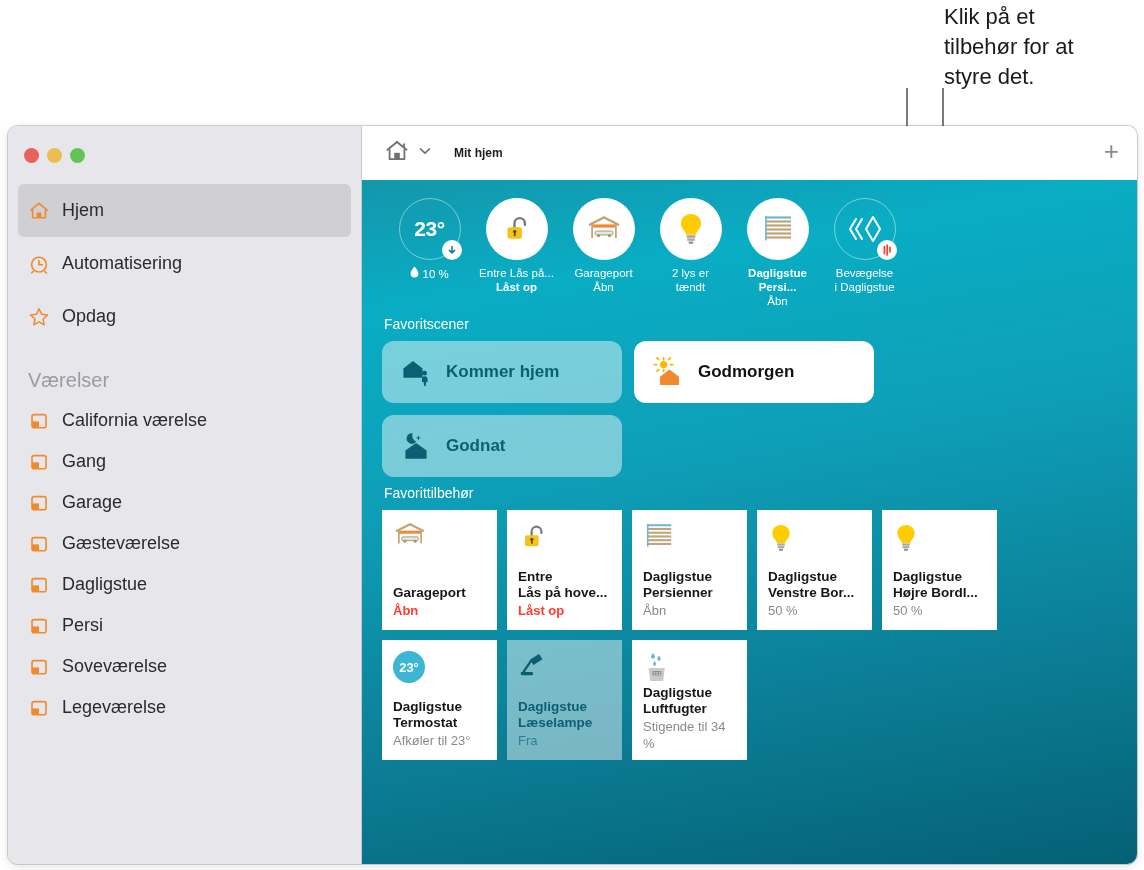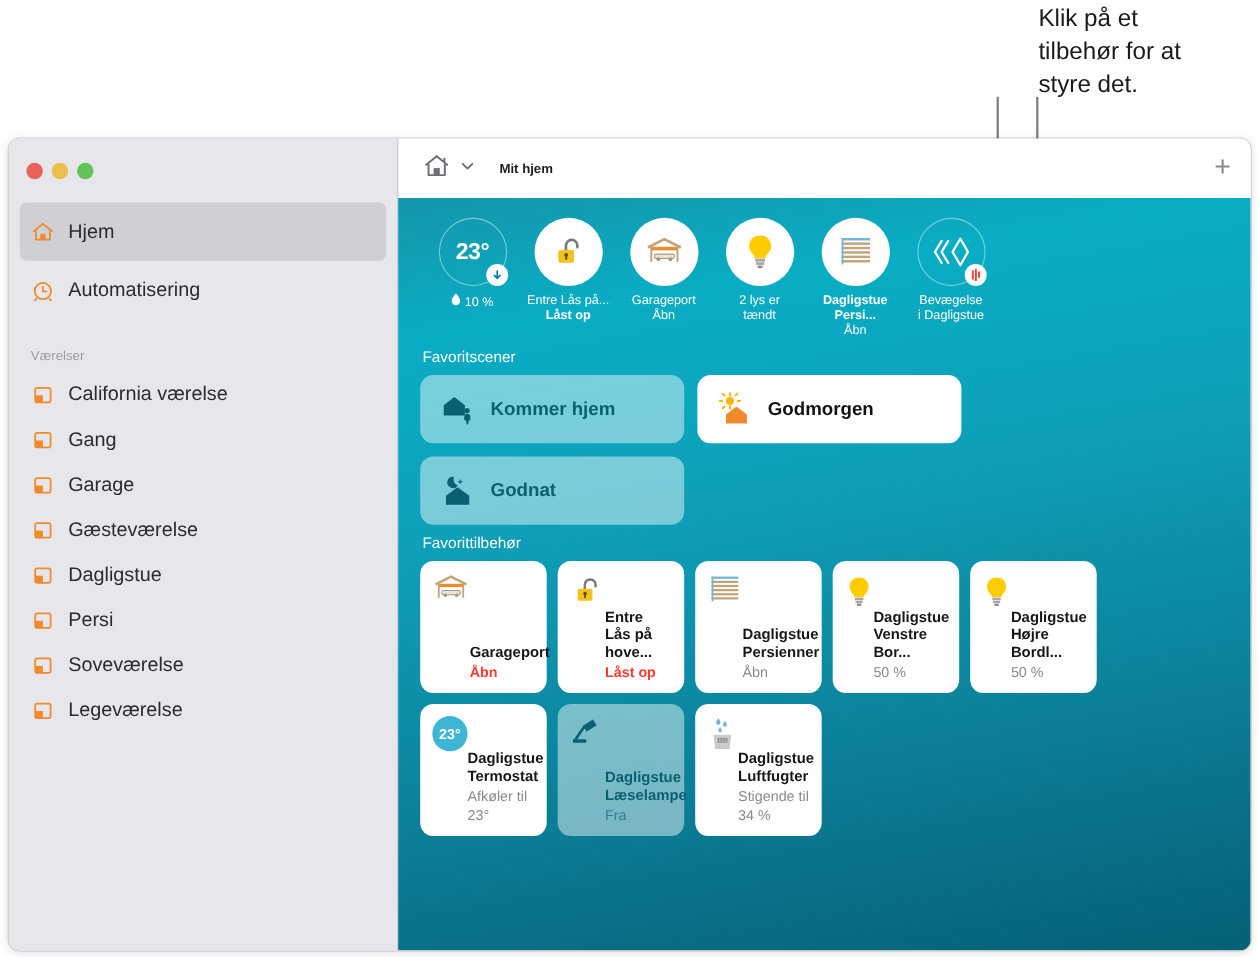--- a/index.html
+++ b/index.html
@@ -54,21 +54,21 @@
     display: flex; align-items: center; gap: 12px;
     height: 53px; padding: 0 10px; border-radius: 6px;
     font-size: 18px; color: #2b2b2b;
   }
   .nav-item.selected { background: #d0cfd4; }
   .nav-icon { width: 22px; height: 22px; flex: 0 0 22px;
               display:flex; align-items:center; justify-content:center; }
   .nav-icon svg { display: block; }
 
   .section-head {
-    font-size: 12px; color: #9c9aa2;
+    font-size: 20px; color: #9c9aa2;
     padding: 0 20px; margin-top: 26px; margin-bottom: 8px;
   }
   #nav-rooms { padding: 0 10px; }
   #nav-rooms .nav-item { height: 41px; }
 
   
   #main { flex: 1 1 auto; height: 100%; display: flex; flex-direction: column; min-width: 0; }
 
   #toolbar {
     height: 54px; flex: 0 0 54px; background: #ffffff;
@@ -133,23 +133,23 @@
     background: rgba(255,255,255,0.45);
     color: #0b5f72;
   }
   .scene.active { background: #ffffff; color: #111111; }
   .scene-label { font-size: 17px; font-weight: bold; }
   .scene-icon { width: 32px; height: 32px; flex: 0 0 32px; }
 
   
   #accessories { display: flex; flex-wrap: wrap; gap: 10px; }
   .acc {
-    width: 115px; height: 120px; border-radius: 12px;
+    width: 115px; height: 120px; border-radius: 0;
     background: #ffffff; padding: 11px 11px 0 11px;
-    display: flex; flex-direction: row;
+    display: flex; flex-direction: column;
   }
   .acc.dim { background: rgba(255,255,255,0.45); }
   .acc-icon { height: 40px; display: flex; align-items: flex-start; }
   .acc-body { margin-top: auto; padding-bottom: 11px; }
   .acc-name { font-size: 13.5px; font-weight: bold; color: #17171a; line-height: 16px; }
   .acc.dim .acc-name { color: #0b5f72; }
   .acc-state { font-size: 13px; color: #8a8a8e; line-height: 17px; margin-top: 1px; }
   .acc-state.alert { color: #ff3b30; font-weight: bold; }
   .acc.dim .acc-state { color: #2c7f94; }
   .thermo-bubble {
@@ -199,20 +199,28 @@
           <span class="nav-icon">
             <svg width="22" height="22" viewBox="0 0 22 22">
                 <circle cx="11" cy="11.6" r="7.4" stroke="#f08a2c" stroke-width="1.6" fill="none"></circle>
                 <path d="M11 7.6v4.2h3.4" stroke="#f08a2c" stroke-width="1.6" fill="none" stroke-linecap="round"></path>
                 <path d="M5 18.6 3.6 20M17 18.6 18.4 20" stroke="#f08a2c" stroke-width="1.6" stroke-linecap="round"></path>
               </svg>
           </span>
           <span>Automatisering</span>
         </div>
 
+        <div class="nav-item">
+          <span class="nav-icon">
+            <svg width="22" height="22" viewBox="0 0 22 22">
+                <path d="M11 2.8l2.55 5.45 5.85.72-4.3 4.05 1.12 5.78L11 15.95 5.78 18.8l1.12-5.78-4.3-4.05 5.85-.72z" stroke="#f08a2c" stroke-width="1.5" fill="none" stroke-linejoin="round"></path>
+              </svg>
+          </span>
+          <span>Opdag</span>
+        </div>
       </div>
 
       <div class="section-head">Værelser</div>
 
       <div id="nav-rooms">
         <div class="nav-item">
           <span class="nav-icon">
             <svg width="22" height="22" viewBox="0 0 22 22">
                 <rect x="4" y="4.6" width="14" height="13.2" rx="2" stroke="#f08a2c" stroke-width="1.6" fill="none"></rect>
                 <rect x="4" y="11.4" width="7" height="6.4" fill="#f08a2c"></rect>

